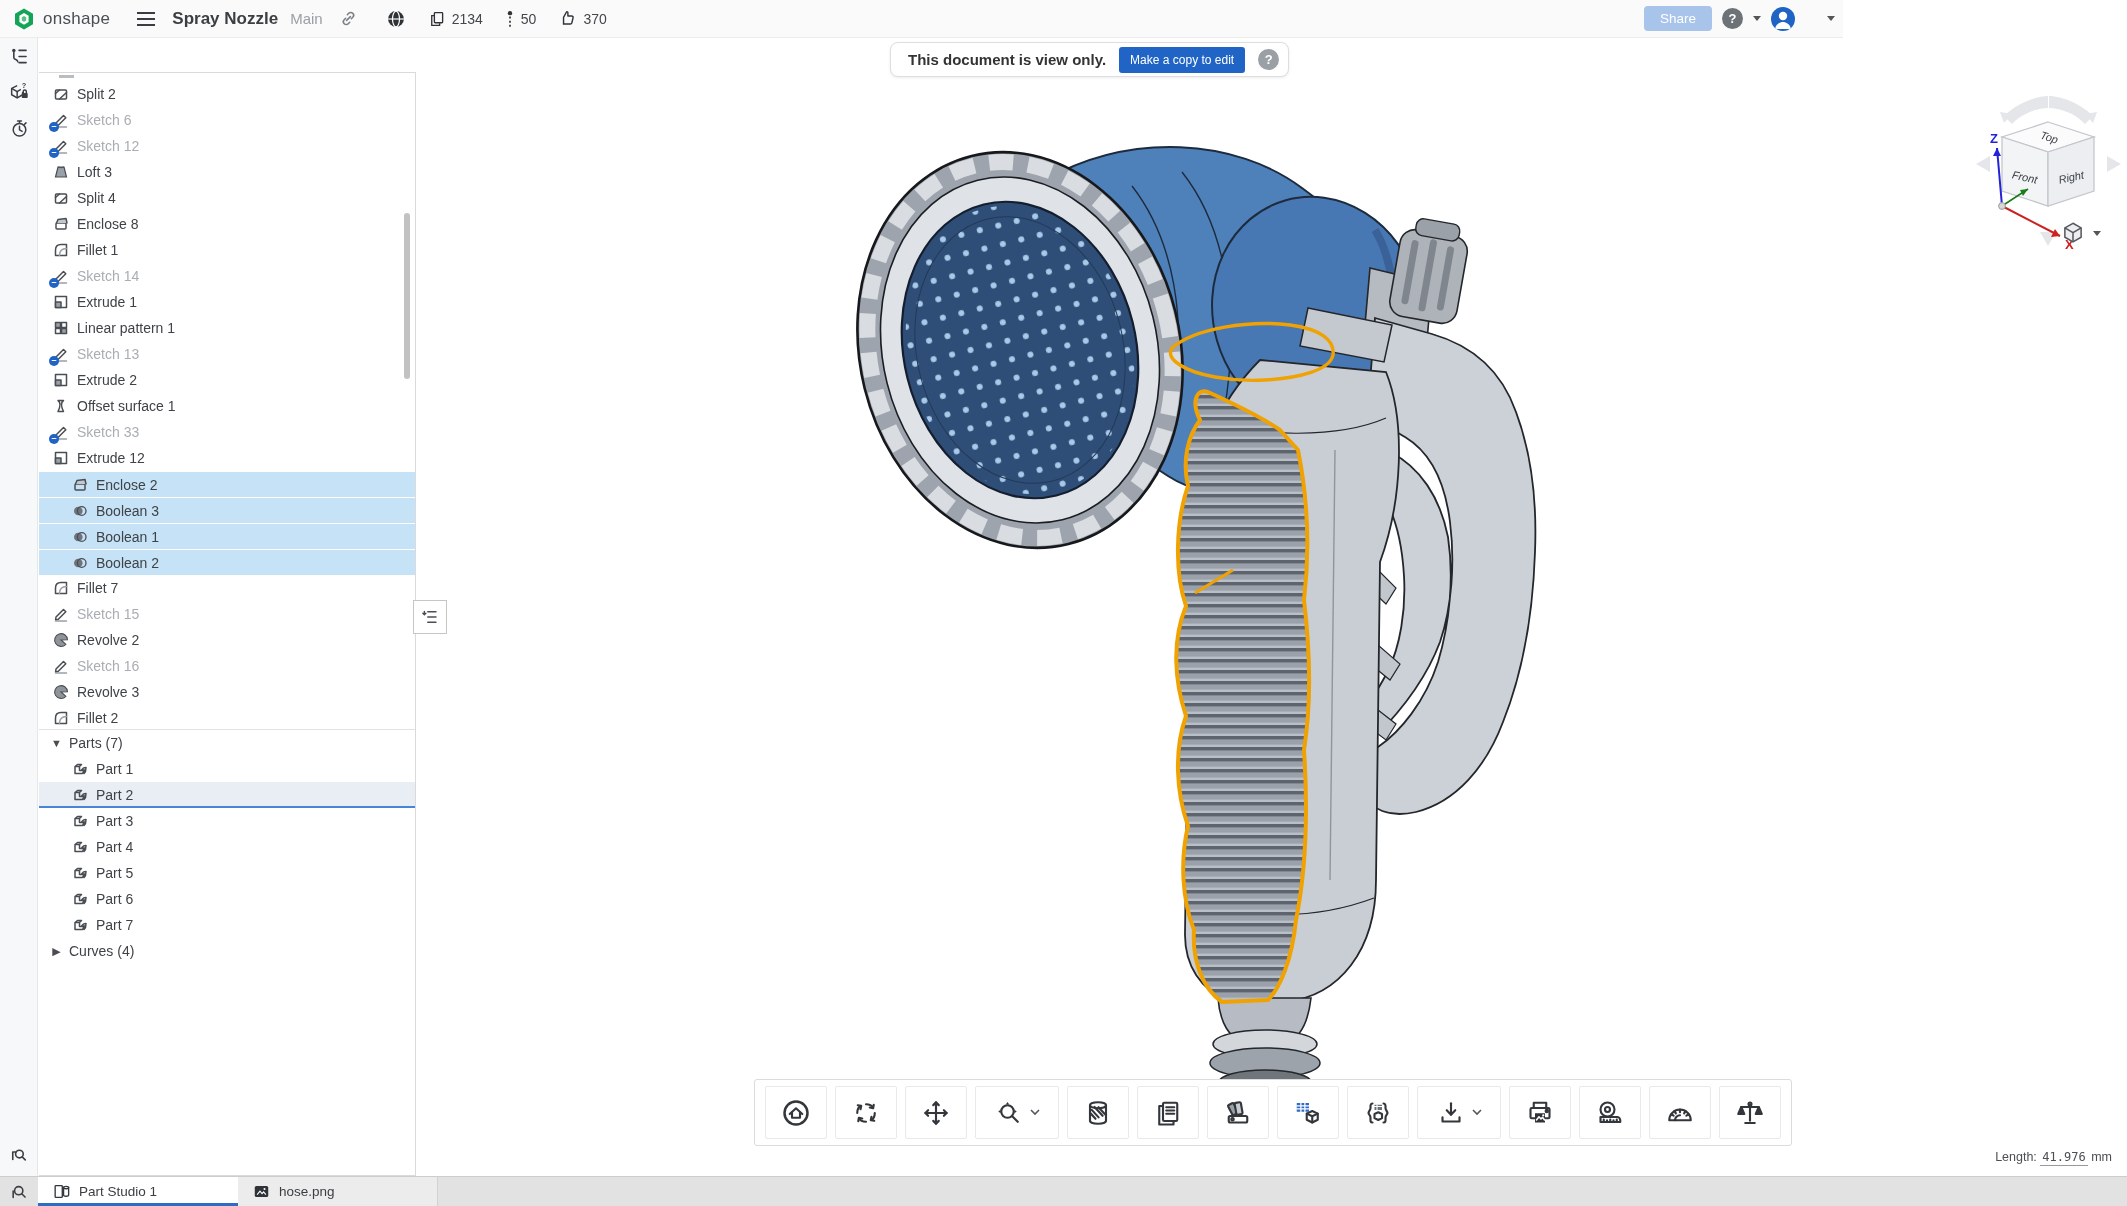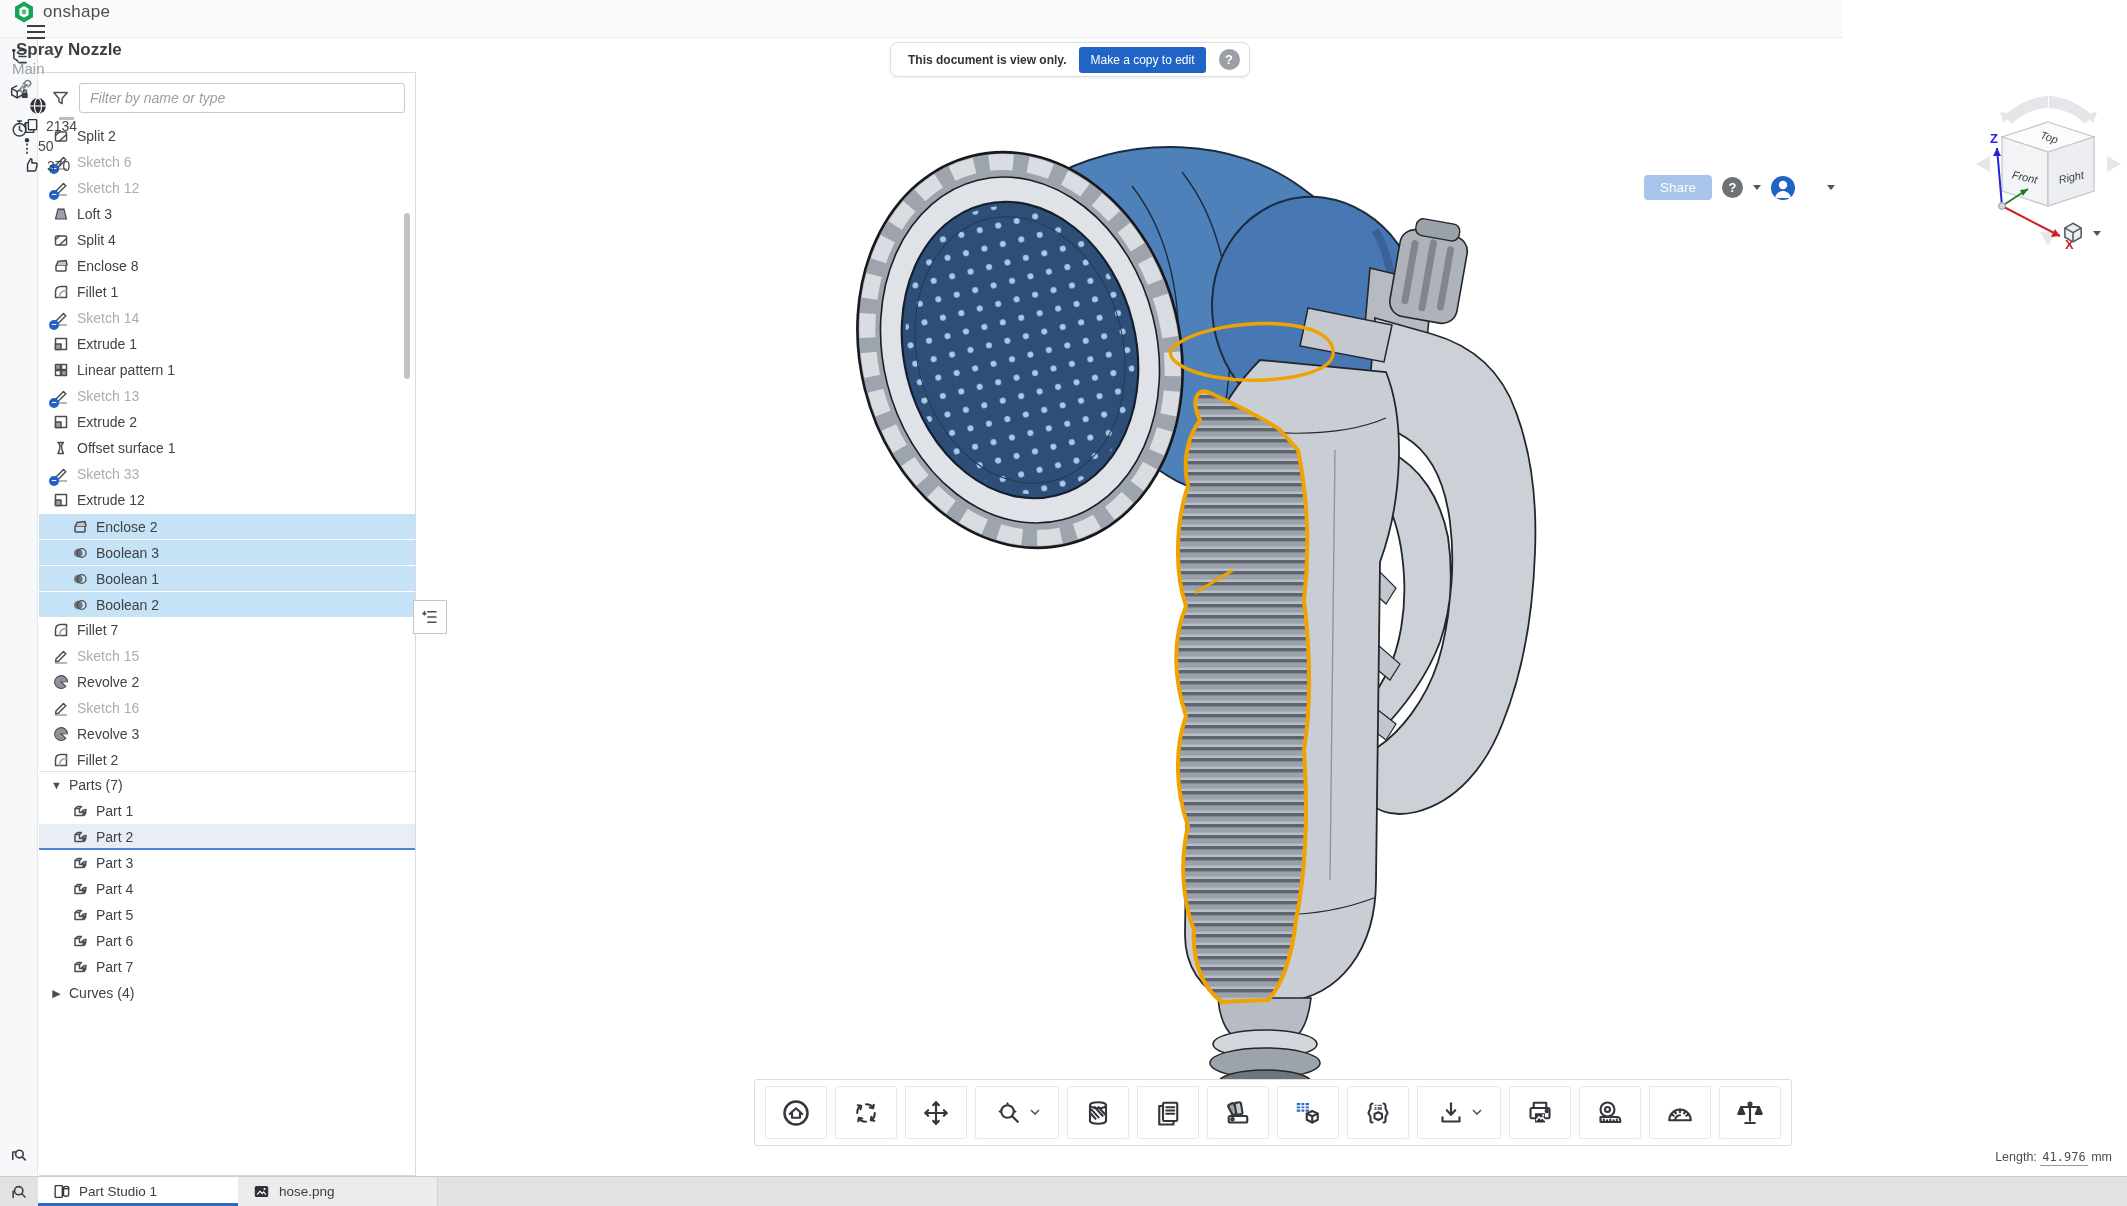--- a/index.html
+++ b/index.html
@@ -2,21 +2,21 @@
 <html><head>
 <meta charset="utf-8">
 <style>
   * { margin:0; padding:0; box-sizing:border-box; }
   html,body { width:2127px; height:1206px; overflow:hidden; background:#fff;
     font-family:"Liberation Sans", sans-serif; }
   svg { display:block; }
 
   
   .topbar { position:absolute; left:0; top:0; width:1843px; height:38px; background:#fafafa;
-    border-bottom:1px solid #ececec; display:flex; z-index:20;flex-direction:column; }
+    border-bottom:1px solid #ececec; display:flex; align-items:center; z-index:20; }
   .logo { display:flex; align-items:center; gap:7px; margin-left:12px; cursor:pointer; }
   .logo-text { font-size:17px; color:#4a4f55; letter-spacing:.3px; }
   .hamburger { margin-left:26px; }
   .doc-title { margin-left:16px; font-size:17px; font-weight:bold; color:#3b3e42; }
   .ws-name { margin-left:12px; font-size:15px; color:#9aa0a6; }
   .tb-icon { margin-left:16px; display:flex; align-items:center; }
   .stat { display:flex; align-items:center; gap:6px; margin-left:22px; font-size:14px; color:#43474c; }
   .topbar-right { margin-left:auto; display:flex; align-items:center; gap:10px; padding-right:8px; }
   .share-btn { background:#a9c4ea; color:#fff; font-size:13.5px; border:none; border-radius:4px;
     padding:5px 16px; cursor:pointer; }
@@ -63,21 +63,21 @@
   .prow.selected { background:#e9eef4; box-shadow:inset 0 -2px 0 #4a84d8; }
   .panel-scrollbar { position:absolute; right:5px; top:140px; width:6px; height:166px;
     background:#c2c2c2; border-radius:3px; cursor:pointer; }
   .collapse-handle { position:absolute; left:413px; top:600px; width:34px; height:34px; background:#fff;
     border:1px solid #c6c6c6; display:flex; align-items:center; justify-content:center; z-index:13; cursor:pointer; }
 
   
   .banner { position:absolute; left:852px; top:4px; height:35px; display:flex; align-items:center;
     gap:13px; padding:0 9px 0 17px; background:#fff; border:1px solid #dedede; border-radius:8px;
     box-shadow:0 1px 3px rgba(0,0,0,.08); z-index:8; }
-  .banner-text { font-size:12px; font-weight:bold; color:#333; }
+  .banner-text { font-size:15px; font-weight:bold; color:#333; }
   .banner-btn { background:#2064c6; color:#fff; border:none; border-radius:3px; font-size:12px;
     padding:6px 11px; cursor:pointer; font-family:"Liberation Sans",sans-serif; }
 
   
   .viewcube { position:absolute; left:1928px; top:48px; width:165px; height:170px; cursor:pointer; }
   .cube-mode { position:absolute; left:2022px; top:182px; display:flex; align-items:center; gap:7px; cursor:pointer; }
 
   
   .btoolbar { position:absolute; left:716px; top:1041px; width:1038px; height:67px; background:#fff;
     border:1px solid #dcdcdc; border-radius:3px; display:flex; align-items:center; justify-content:center;
@@ -449,26 +449,20 @@
   <div class="strip-icon strip-bottom">
     <svg width="20" height="20" viewBox="0 0 24 24" fill="none" stroke="#3a3e44" stroke-width="1.9" stroke-linecap="round">
       <path d="M4.5 18.5v-9M4.5 9.5h4"></path>
         <circle cx="12.5" cy="12" r="4.6"></circle>
         <path d="M15.8 15.4 19.5 19"></path>
       </svg>
   </div>
 </div>
 
 <div class="panel">
-  <div class="filter-row">
-    <svg width="19" height="19" viewBox="0 0 24 24" fill="none" stroke="#4a4e53" stroke-width="1.8" stroke-linejoin="round">
-      <path d="M3.5 4.5h17l-6.5 7.6v6.4l-4-2.6v-3.8Z"></path>
-      </svg>
-    <input class="filter-input" placeholder="Filter by name or type" style="">
-  </div>
   <div class="list-scroll" id="feature-list" style="height: 656px;">
     <div class="partial-dash"></div>
   <div class="frow">
         <span class="ficon">
           <svg width="16" height="16" viewBox="0 0 16 16" fill="none" stroke="#4a4e53" stroke-width="1.5" stroke-linecap="round" stroke-linejoin="round">
             <rect x="2.5" y="4" width="11" height="9" rx="1"></rect>
             <path d="M2.5 7.5 6.5 4M6.5 13 13.5 6.5"></path>
           </svg>
         </span>
         <span class="flabel">Split 2</span>

